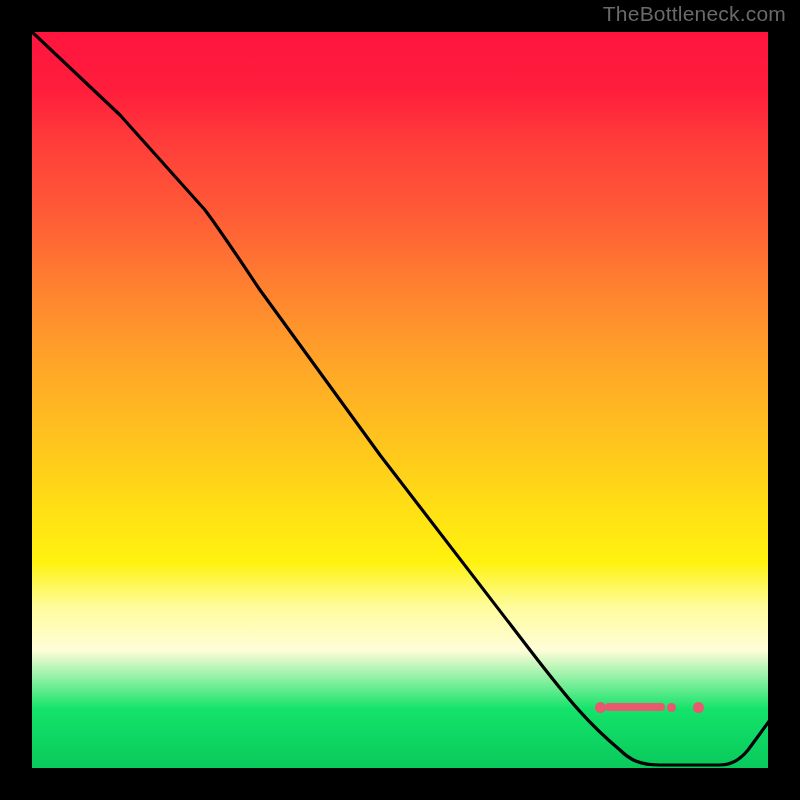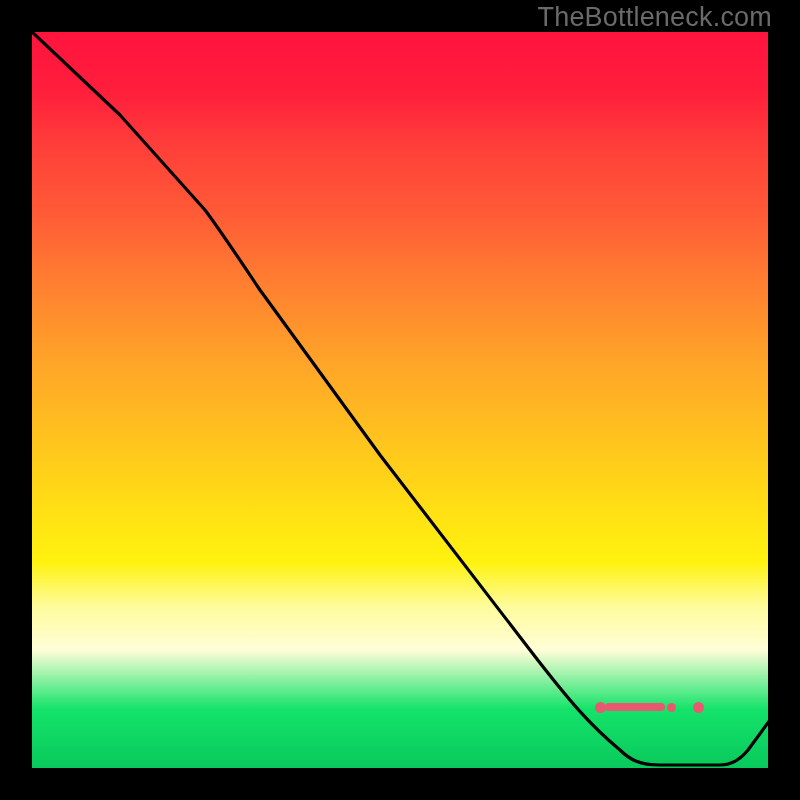--- a/index.html
+++ b/index.html
@@ -6,23 +6,23 @@
 body {
   width: 800px;
   height: 800px;
   background: #000;
   position: relative;
   font-family: Arial, sans-serif;
 }
 .watermark {
   position: absolute;
   top: 2px;
-  right: 28px;
+  right: 14px;
   color: #6a6a6a;
-  font-size: 27px;
+  font-size: 21px;
   font-weight: 500;
   letter-spacing: 0.2px;
   z-index: 10;
 }
 .frame {
   position: absolute;
   left: 30px;
   top: 30px;
   width: 740px;
   height: 740px;

